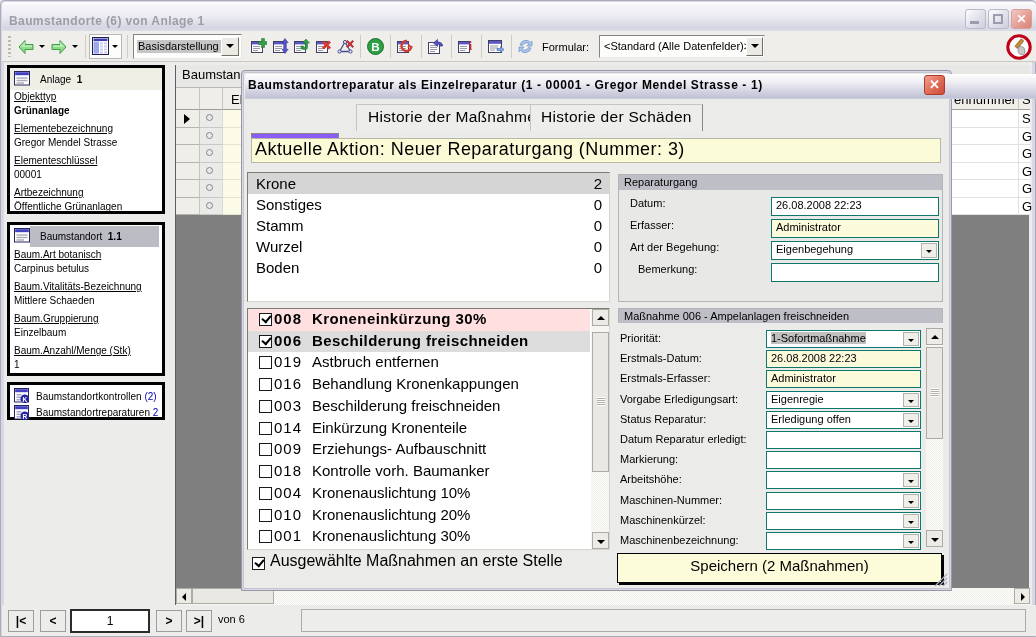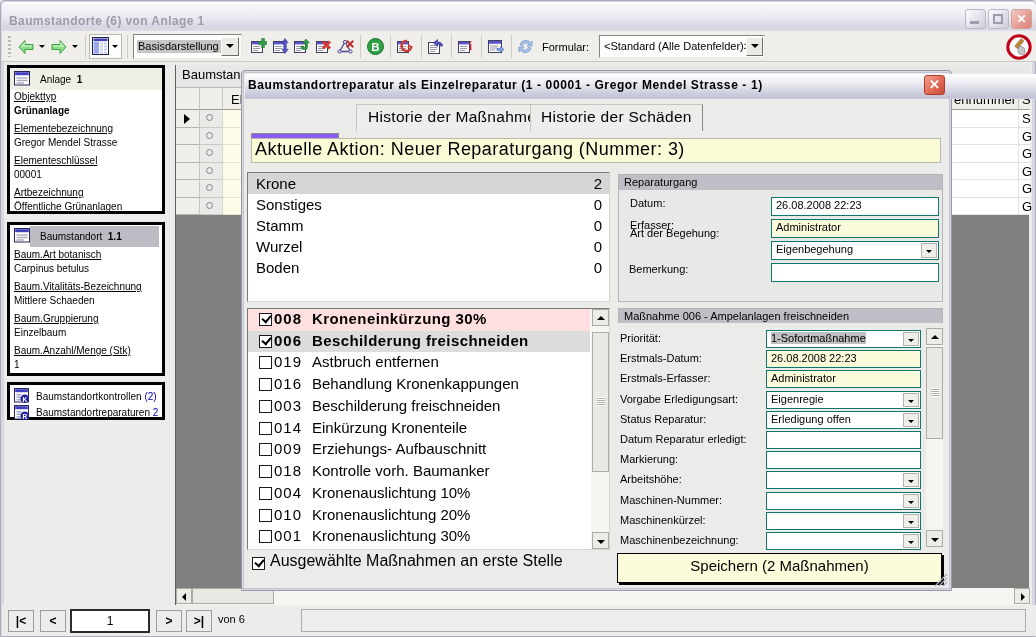--- a/index.html
+++ b/index.html
@@ -547,23 +547,23 @@
           </div>
       </div>
     </div>
 
     <div class="grp" style="top:103px;height:128px;">
       <div class="grphead">Reparaturgang</div>
       <span class="frow" style="left:11px;top:22px;">Datum:</span>
       <div class="finput" style="left:152px;top:22px;width:168px;height:19px;">26.08.2008 22:23</div>
       <span class="frow" style="left:11px;top:44px;">Erfasser:</span>
       <div class="finput yellow" style="left:152px;top:44px;width:168px;height:19px;">Administrator</div>
-      <span class="frow" style="left:11px;top:52px;">Art der Begehung:</span>
+      <span class="frow" style="left:11px;top:66px;">Art der Begehung:</span>
       <div class="finput" style="left:152px;top:66px;width:168px;height:19px;">Eigenbegehung<div class="fcombo-btn"></div></div>
-      <span class="frow" style="left:10px;top:88px;">Bemerkung:</span>
+      <span class="frow" style="left:19px;top:88px;">Bemerkung:</span>
       <div class="finput" style="left:152px;top:88px;width:168px;height:19px;"></div>
     </div>
     <div class="grp" style="top:237px;height:15px;">
       <div class="grphead" style="height:14px;">Maßnahme 006 - Ampelanlagen freischneiden</div>
     </div>
 
     <span class="frow" style="left:378px;top:261px;">Priorität:</span>
     <div class="finput" style="left:524px;top:259px;width:155px;height:18px;"><span style="background:#C0C0C0;">1-Sofortmaßnahme</span><div class="fcombo-btn"></div></div>
     <span class="frow" style="left:378px;top:281px;">Erstmals-Datum:</span>
     <div class="finput yellow" style="left:524px;top:279px;width:155px;height:18px;">26.08.2008 22:23</div>

